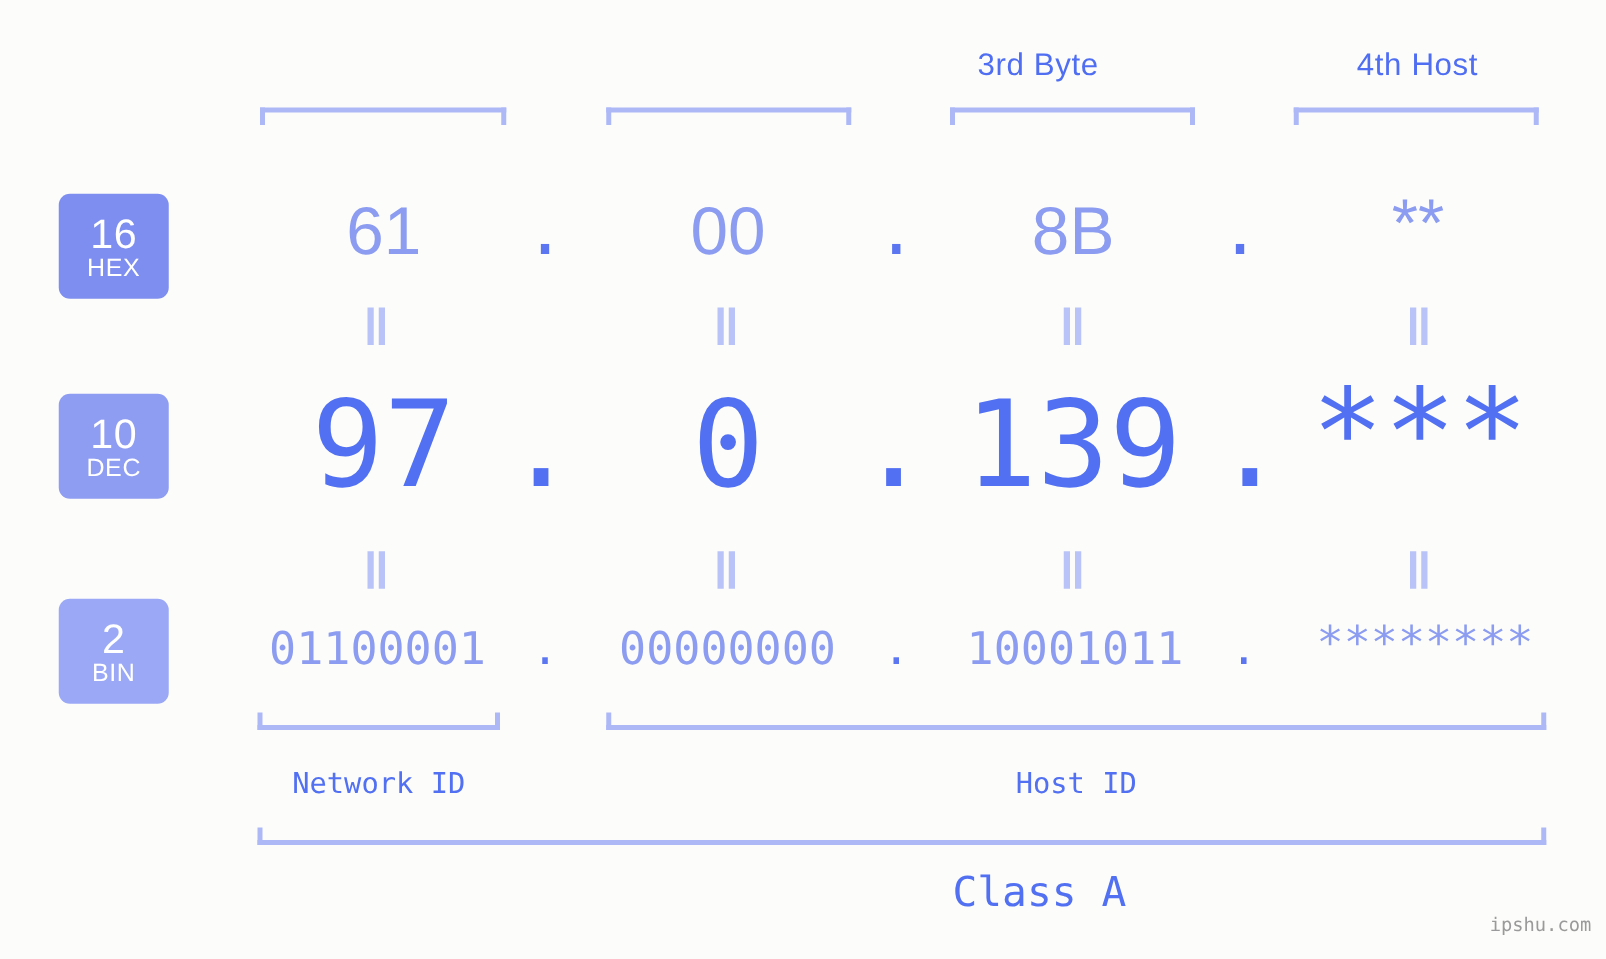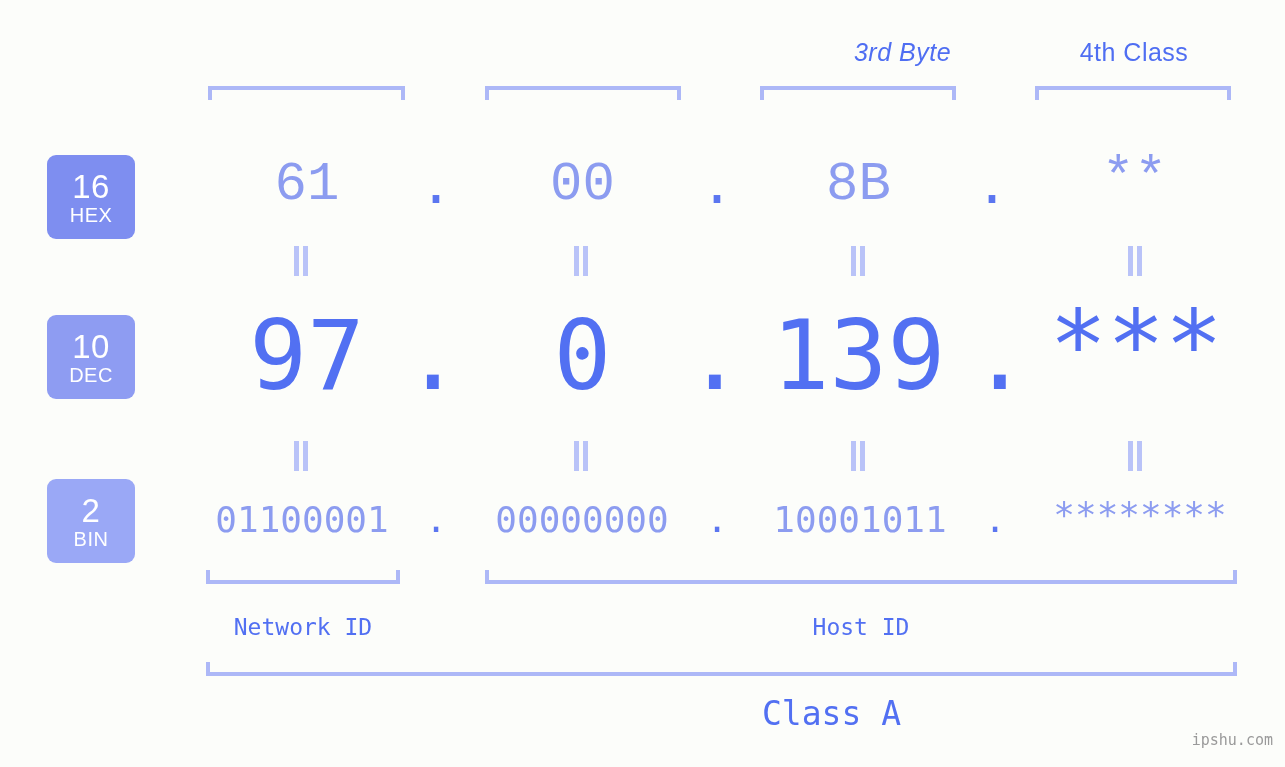--- a/index.html
+++ b/index.html
@@ -82,21 +82,21 @@
 
   
   .val {
     position: absolute;
     text-align: center;
     white-space: nowrap;
     line-height: 1;
   }
 
   .row-hex .val {
-    font-family: Liberation Mono, monospace;
+    font-family: Liberation Sans, sans-serif;
     font-size: 54px;
     color: #8c9cf0;
   }
   .row-hex .dot {
     font-family: "DejaVu Sans Mono", monospace;
     font-size: 54px;
     color: #5b76f0;
   }
 
   .row-dec .val {
@@ -168,22 +168,22 @@
     font-size: 15px;
     color: #9a9a9a;
     letter-spacing: 0px;
   }
 </style>
 </head>
 <body>
 
 <div id="stage">
 
-  <div class="byte-label" style="left:804px; top:37px; width:197px;font-style:italic;">3rd Byte</div>
-  <div class="byte-label" style="left:1034px; top:37px; width:200px;">4th Class</div>
+  <div class="byte-label" style="left:732px; top:37px; width:197px;">3rd Byte</div>
+  <div class="byte-label" style="left:1034px; top:37px; width:200px;">4th Host</div>
 
   <div class="bracket-top" style="left:208px; top:86px; width:197px;"></div>
   <div class="bracket-top" style="left:485px; top:86px; width:196px;"></div>
   <div class="bracket-top" style="left:760px; top:86px; width:196px;"></div>
   <div class="bracket-top" style="left:1035px; top:86px; width:196px;"></div>
 
   <div class="badge badge-hex">
     <span class="num">16</span>
     <span class="abbr">HEX</span>
   </div>

